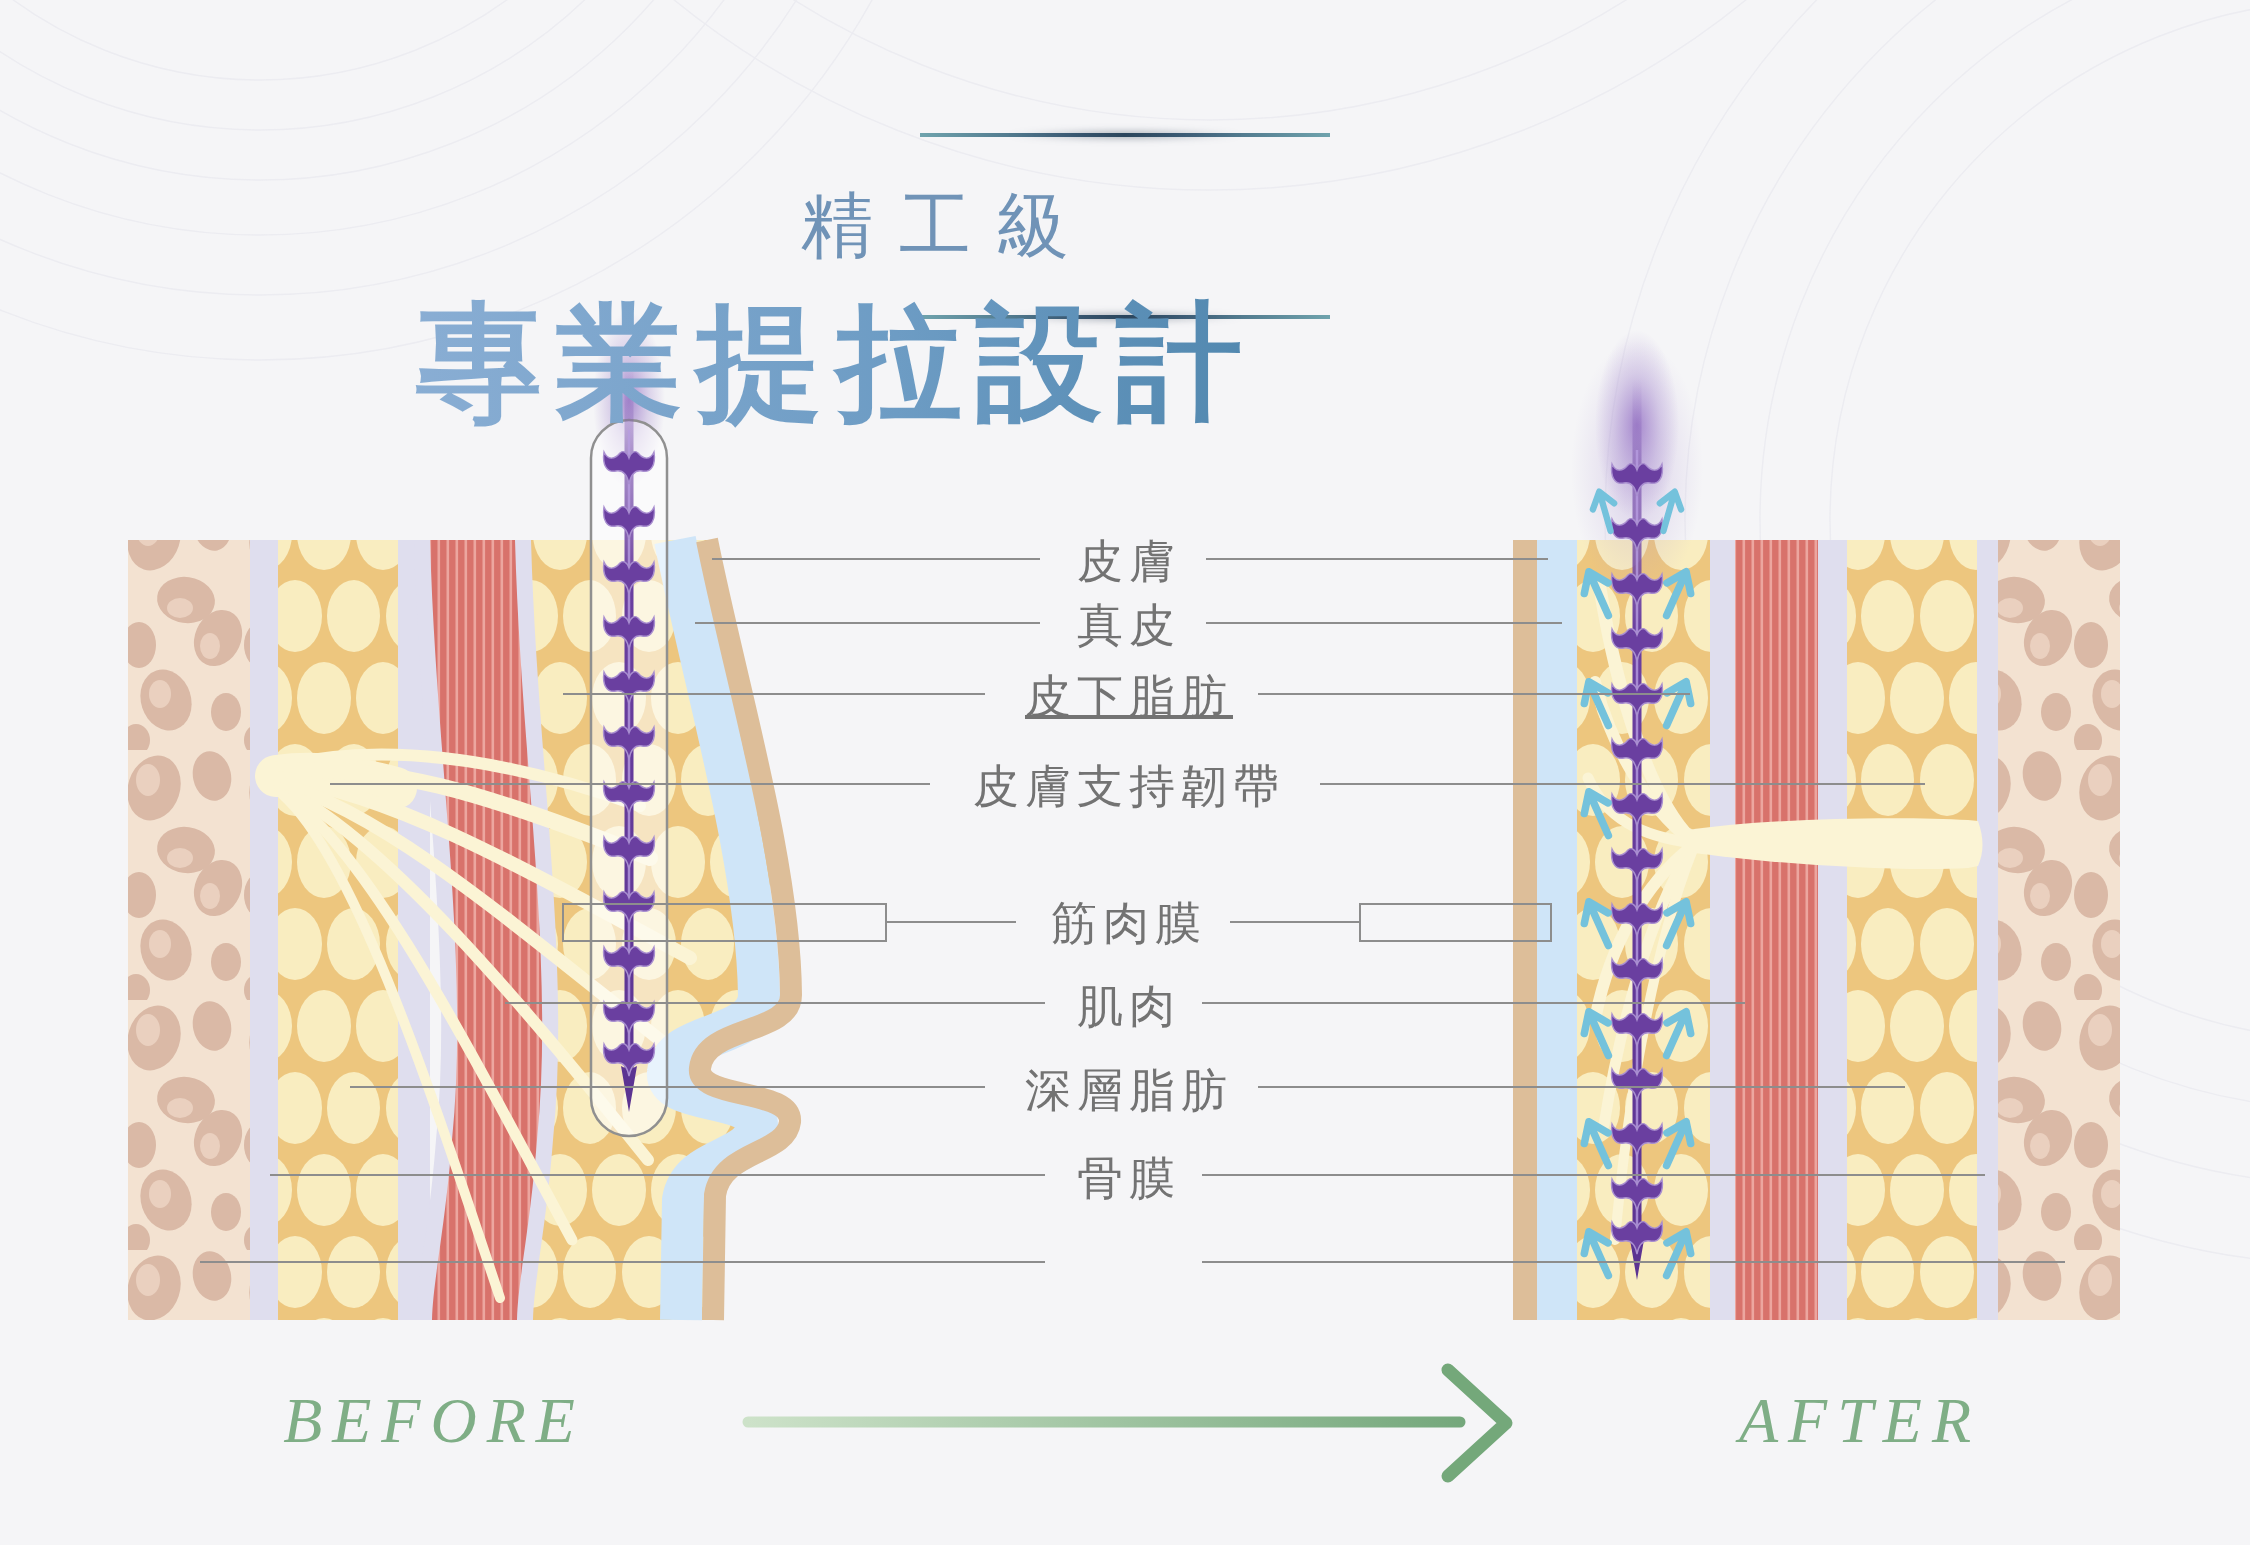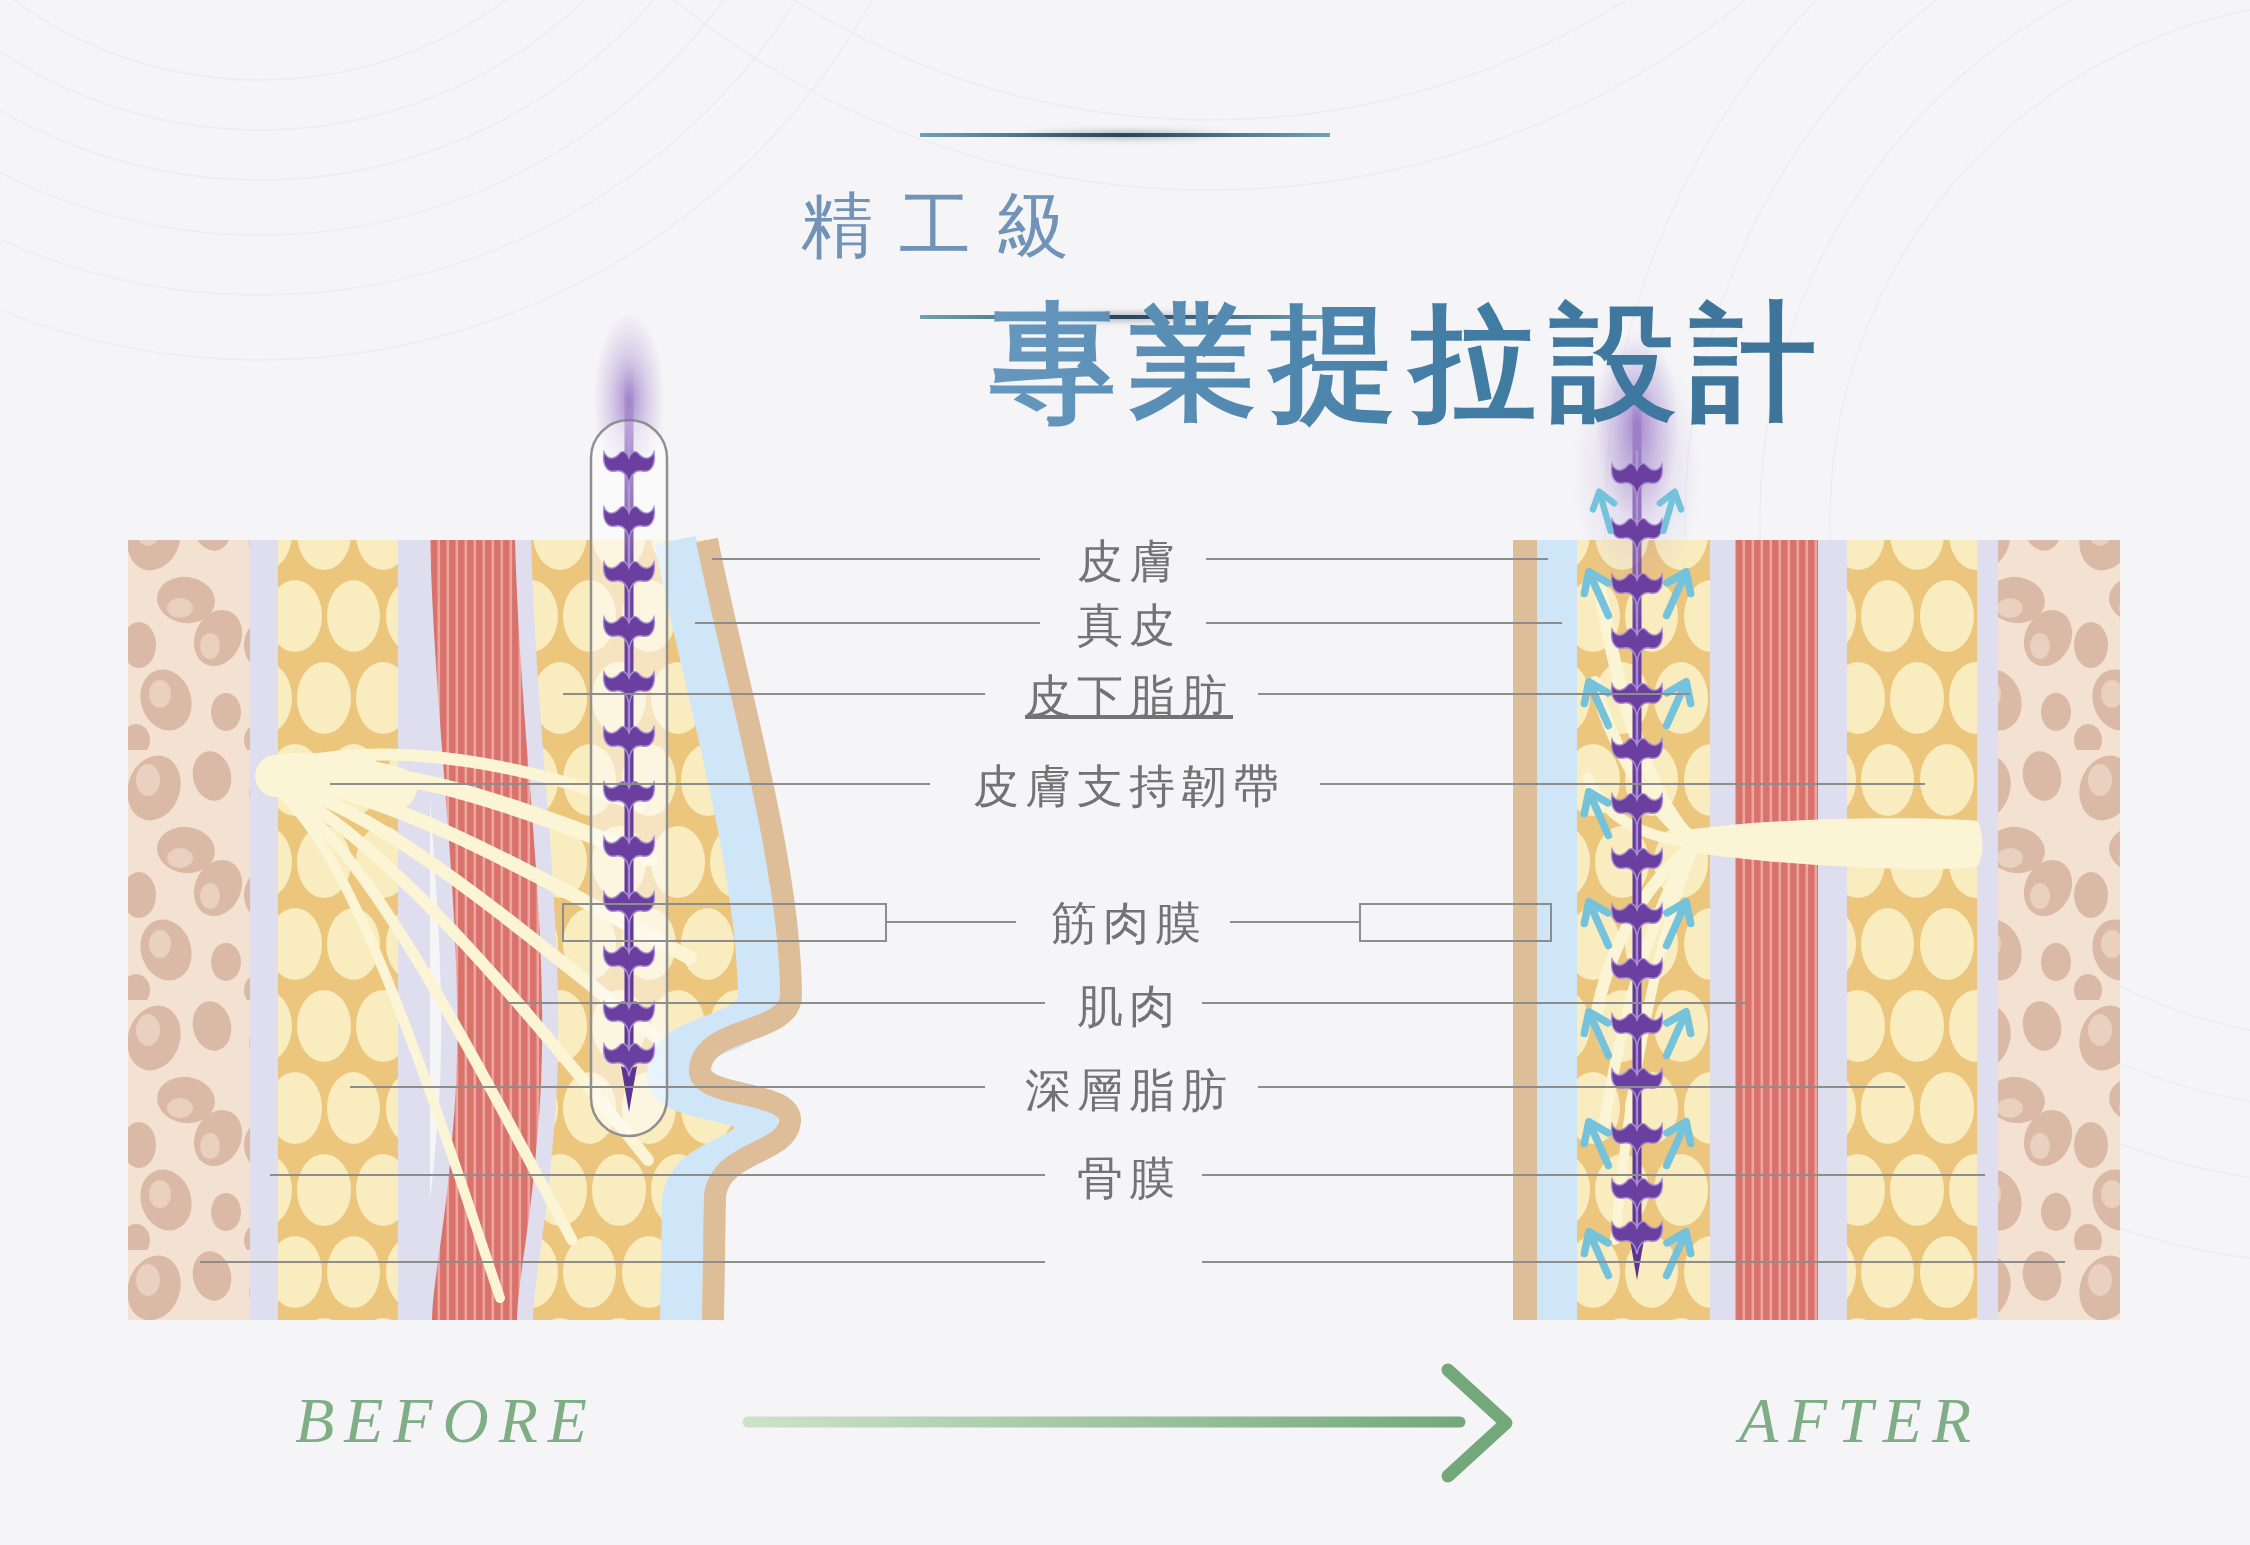--- a/index.html
+++ b/index.html
@@ -8,34 +8,34 @@
   #art{position:absolute;left:0;top:0;}
   .eyebrow-rule{position:absolute;left:920px;width:410px;height:4px;
     background:linear-gradient(90deg,#6fa3ad 0%,#41637d 35%,#2d4a62 50%,#41637d 65%,#6fa3ad 100%);}
   .eyebrow-rule::after{content:"";position:absolute;left:50%;top:50%;width:240px;height:12px;
     transform:translate(-50%,-50%);background:radial-gradient(ellipse at center,rgba(40,58,80,.45),rgba(40,58,80,0) 70%);
     filter:blur(3px);}
   #rule-top{top:133px;}
   #rule-bottom{top:315px;}
   #eyebrow{position:absolute;left:775px;top:178px;width:700px;
     font-size:72px;letter-spacing:26px;padding-left:26px;color:#7093b7;font-weight:400;}
-  #title{position:absolute;left:416px;top:280px;width:1400px;text-align:right;
+  #title{position:absolute;left:402px;top:280px;width:1400px;text-align:left;
     font-family:Liberation Sans, sans-serif;font-weight:700;
     font-size:126px;letter-spacing:14px;padding-left:14px;color:#4a80a6;
     background:linear-gradient(90deg,#8aaed4 0%,#6d9cc4 35%,#417ca3 75%,#3d7399 100%);
     -webkit-background-clip:text;background-clip:text;-webkit-text-fill-color:transparent;}
   .lbl{position:absolute;left:823px;width:600px;text-align:center;
     font-size:46px;letter-spacing:6px;padding-left:6px;color:#737373;}
   #lbl-skin{top:531px;} #lbl-dermis{top:595px;} #lbl-subq{top:666px;text-decoration:underline;}
   #lbl-lig{top:756px;} #lbl-fascia{top:893px;} #lbl-muscle{top:976px;font-family:Liberation Serif, serif;}
   #lbl-deep{top:1060px;} #lbl-peri{top:1148px;} #lbl-bone{top:1235px;}
   .ba{position:absolute;width:400px;text-align:center;top:1384px;
     font-family:"Liberation Serif","DejaVu Serif",serif;font-style:italic;
     font-size:64px;letter-spacing:10px;padding-left:10px;color:#7fae86;}
-  #before{left:236px;} #after{left:1650px;}
+  #before{left:224px;} #after{left:1650px;}
 </style>
 </head>
 <body>
 
 <div id="stage">
 
 <svg id="art" width="2250" height="1545" viewBox="0 0 2250 1545">
   <defs>
     <pattern id="fatPat" patternUnits="userSpaceOnUse" width="118" height="164">
       <rect width="118" height="164" fill="#edc67e"></rect>

